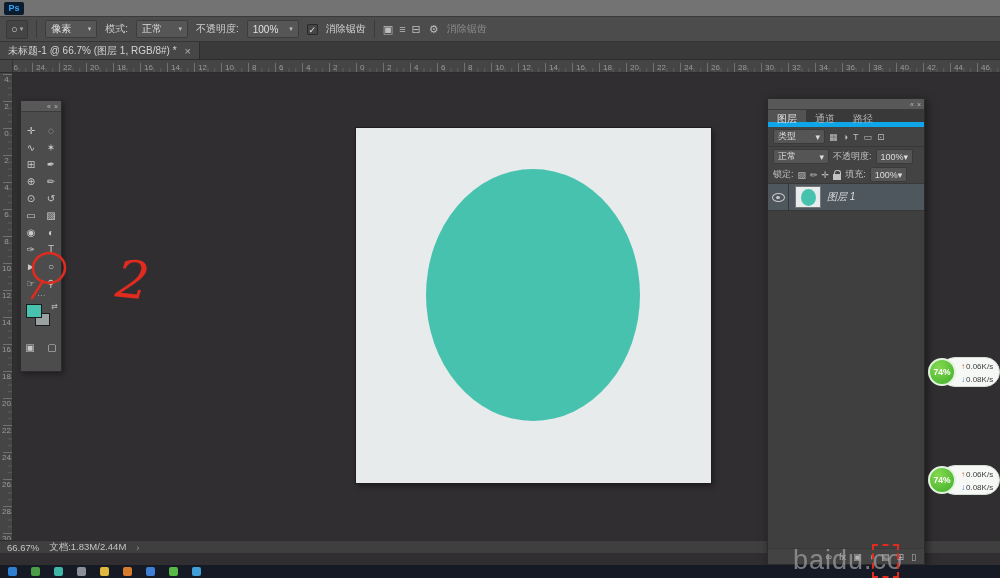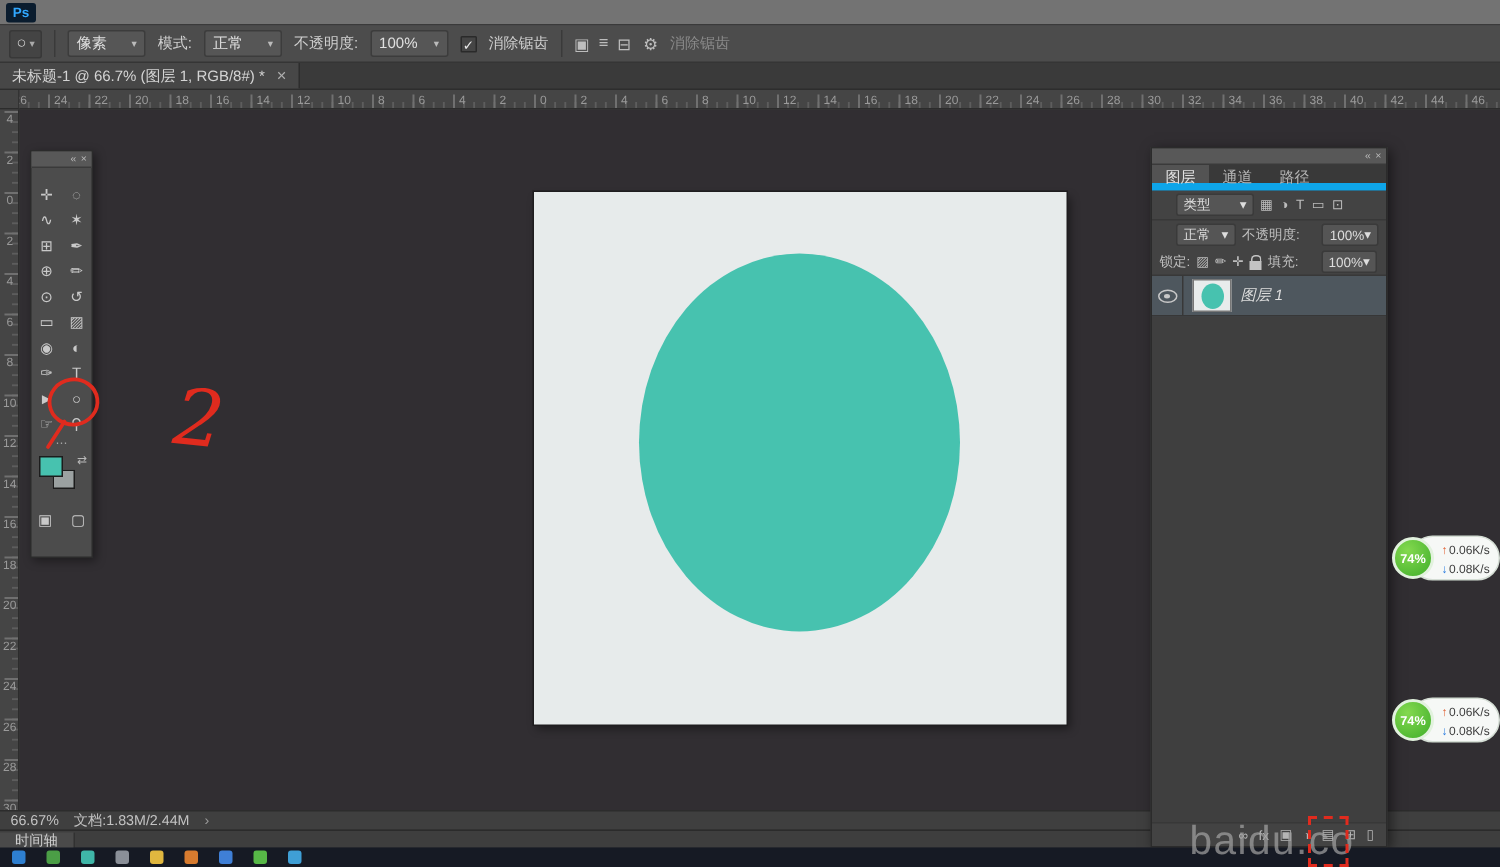--- a/index.html
+++ b/index.html
@@ -62,21 +62,21 @@
   .tool-bottom { display:flex; justify-content:center; gap:8px; padding-top:2px; }
   .tool-bottom .tool { width:14px; }
 
   
   .layers-panel { position:absolute; left:767px; top:98px; width:158px; height:467px; background:#434343; border:1px solid #2b2b2b; box-shadow:2px 2px 8px rgba(0,0,0,.5); z-index:12; display:flex; flex-direction:column; }
   .lp-tabs { display:flex; height:17px; background:#393939; border-bottom:5px solid #0ea5e9; }
   .lp-tab { padding:0 9px; line-height:17px; font-size:10px; color:#b5b5b5; background:#393939; }
   .lp-tab.active { background:#535353; color:#e2e2e2; }
   .lp-row { display:flex; align-items:center; gap:4px; padding:0 5px; }
   .lp-filter { height:20px; border-bottom:1px solid #383838; }
-  .lp-select { display:flex; align-items:center; justify-content:space-between; background:#555; border:1px solid #3a3a3a; border-radius:2px; height:15px; padding:0 4px; font-size:9px; color:#ddd;margin-left:11px; }
+  .lp-select { display:flex; align-items:center; justify-content:space-between; background:#555; border:1px solid #3a3a3a; border-radius:2px; height:15px; padding:0 4px; font-size:9px; color:#ddd; }
   .lp-filter .lp-select { width:52px; }
   .lp-ico { font-size:9px; color:#bdbdbd; }
   .lp-blend { height:19px; }
   .lp-blend .lp-select.blend { width:56px; }
   .lp-small-label { font-size:9px; color:#c0c0c0; white-space:nowrap; }
   .lp-lock { height:18px; border-bottom:1px solid #383838; }
   .lock-glyph { font-size:9px; color:#bdbdbd; }
   .css-lock { position:relative; width:8px; height:6px; background:#c3c3c3; display:inline-block; margin-top:4px; }
   .css-lock::before { content:''; position:absolute; top:-4px; left:1px; width:5px; height:4px; border:1px solid #c3c3c3; border-bottom:none; border-radius:3px 3px 0 0; }
   .lp-list { flex:1; background:#3f3f3f; }
@@ -312,23 +312,20 @@
         <span class="lpb-ico">▯</span>
       </div>
   </div>
 
   <div class="statusbar">
     <span>66.67%</span>
     <span>文档:1.83M/2.44M</span>
     <span class="chev">›</span>
   </div>
 
-  <div class="timelinebar">
-    <span class="tl-tab">时间轴</span>
-  </div>
 
   <div class="taskbar">
 
   <span class="tb-icon" style="background: rgb(46, 127, 208);"></span>
       <span class="tb-icon" style="background: rgb(75, 158, 70);"></span>
       <span class="tb-icon" style="background: rgb(63, 182, 168);"></span>
       <span class="tb-icon" style="background: rgb(138, 143, 152);"></span>
       <span class="tb-icon" style="background: rgb(224, 183, 63);"></span>
       <span class="tb-icon" style="background: rgb(215, 123, 47);"></span>
       <span class="tb-icon" style="background: rgb(63, 127, 214);"></span>

